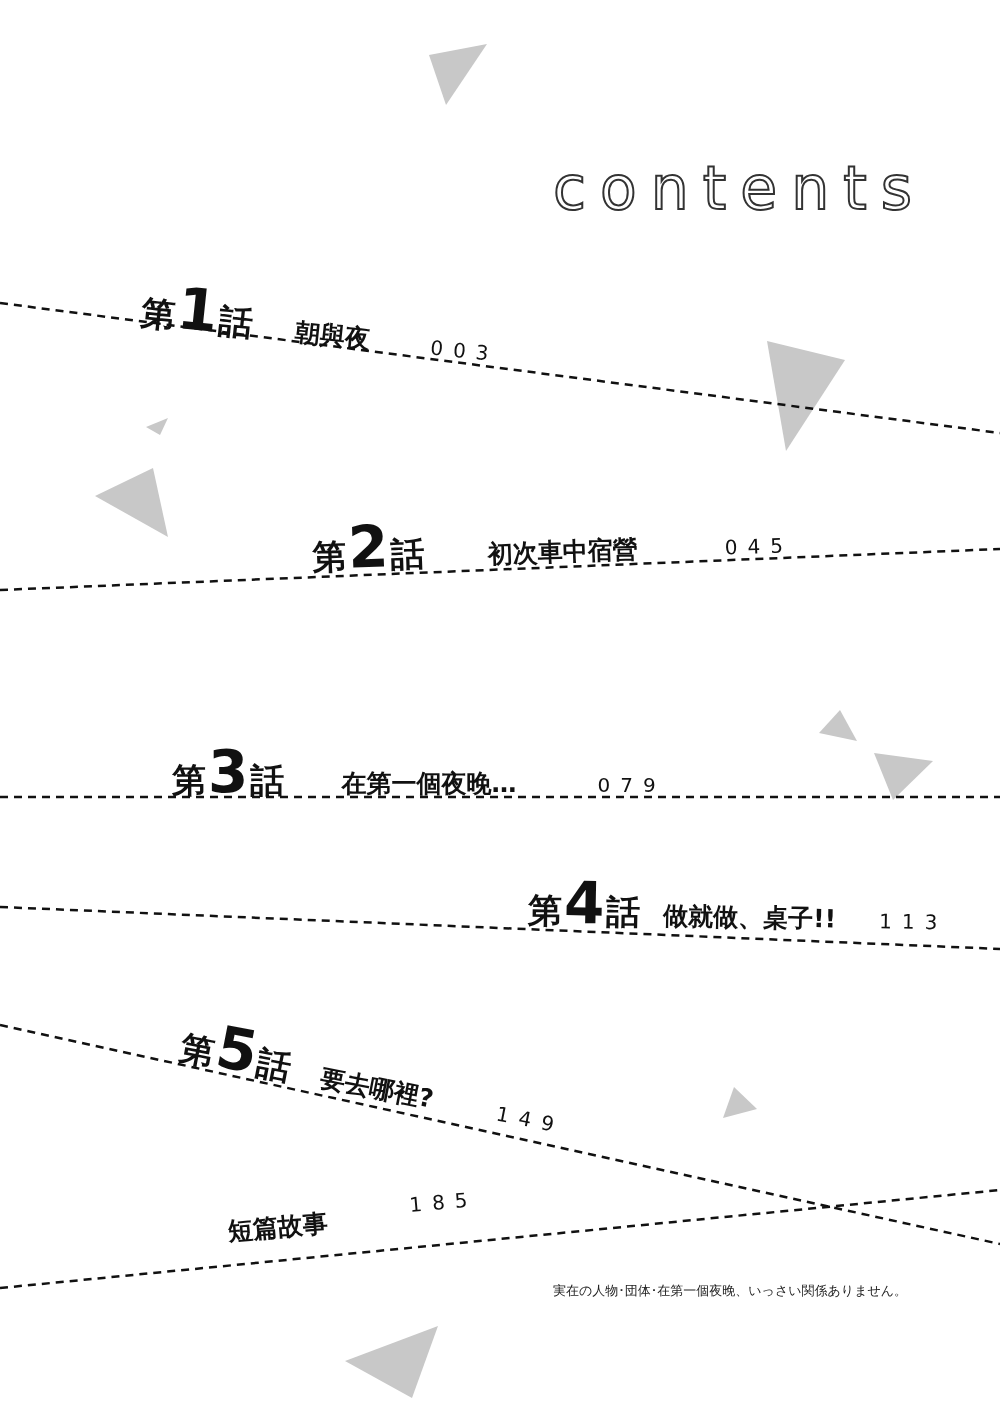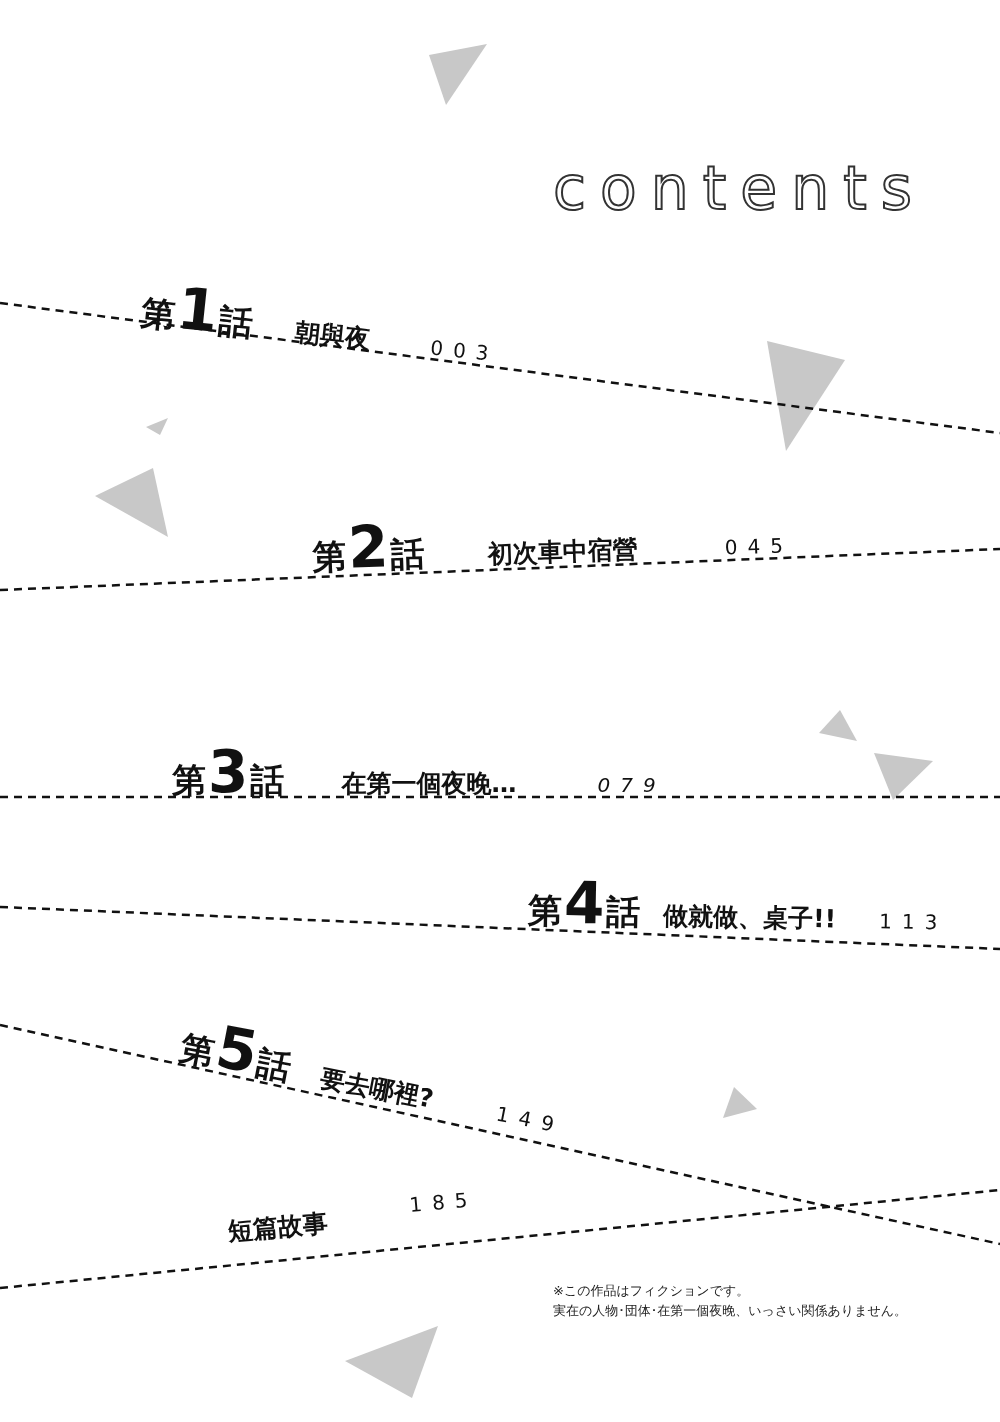--- a/index.html
+++ b/index.html
@@ -50,36 +50,35 @@
 
 <div class="entry" style="left:312px; top:515px; transform:rotate(-2deg);">
   <span class="ep"><span>第</span><span class="num">2</span><span>話</span></span>
   <span class="ctitle" style="margin-left:58px;">初次車中宿營</span>
   <span class="page" style="margin-left:82px;">045</span>
 </div>
 
 <div class="entry" style="left:172px; top:738px;">
   <span class="ep"><span>第</span><span class="num">3</span><span>話</span></span>
   <span class="ctitle" style="margin-left:52px;">在第一個夜晚…</span>
-  <span class="page" style="margin-left:76px;font-style:italic;">079</span>
+  <span class="page" style="margin-left:76px;">079</span>
 </div>
 
 <div class="entry" style="left:528px; top:868px; transform:rotate(1deg);">
   <span class="ep"><span>第</span><span class="num">4</span><span>話</span></span>
   <span class="ctitle" style="margin-left:18px;">做就做、桌子!!</span>
   <span class="page" style="margin-left:38px;">113</span>
 </div>
 
 <div class="entry" style="left:182px; top:1005px; transform:rotate(11deg);">
   <span class="ep"><span>第</span><span class="num">5</span><span>話</span></span>
   <span class="ctitle" style="margin-left:26px;">要去哪裡?</span>
   <span class="page" style="margin-left:60px;">149</span>
 </div>
 
 <div class="entry" style="left:228px; top:1215px; transform:rotate(-5deg);">
   <span class="ctitle">短篇故事</span>
   <span class="page" style="margin-left:78px; position:relative; top:-12px;">185</span>
 </div>
 
 <div class="note">
-  <div>※この作品はフィクションです。</div>
   <div>実在の人物･団体･在第一個夜晚、いっさい関係ありません。</div>
 </div>
 
 </body></html>

